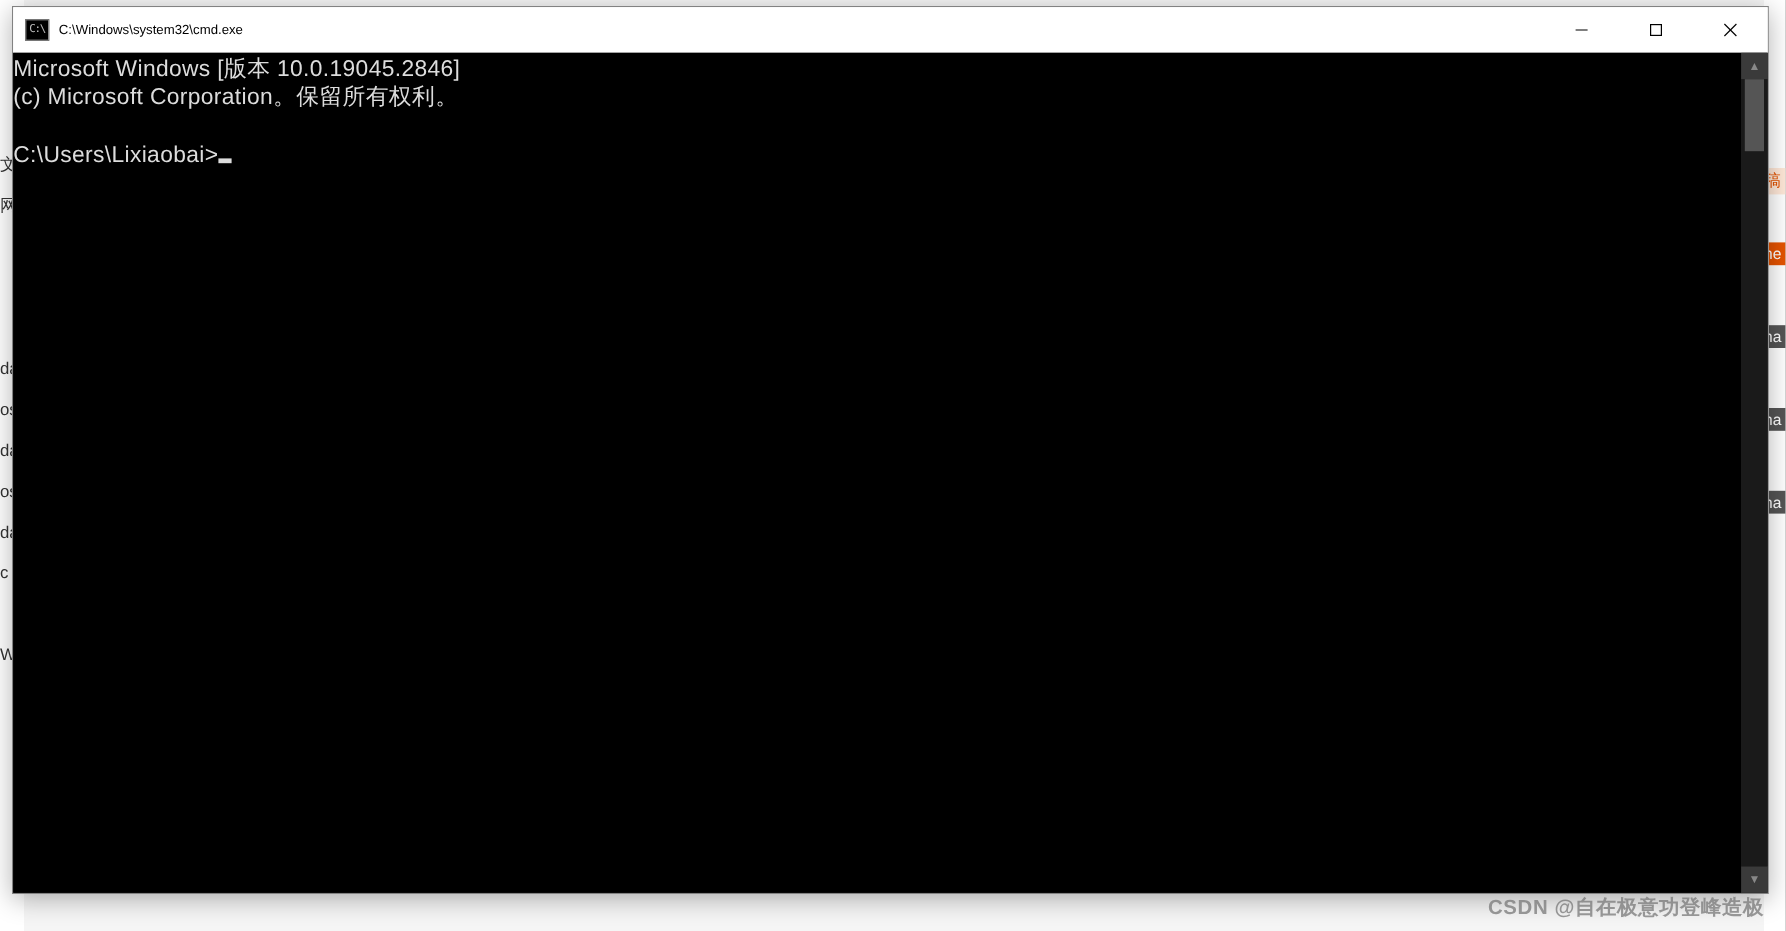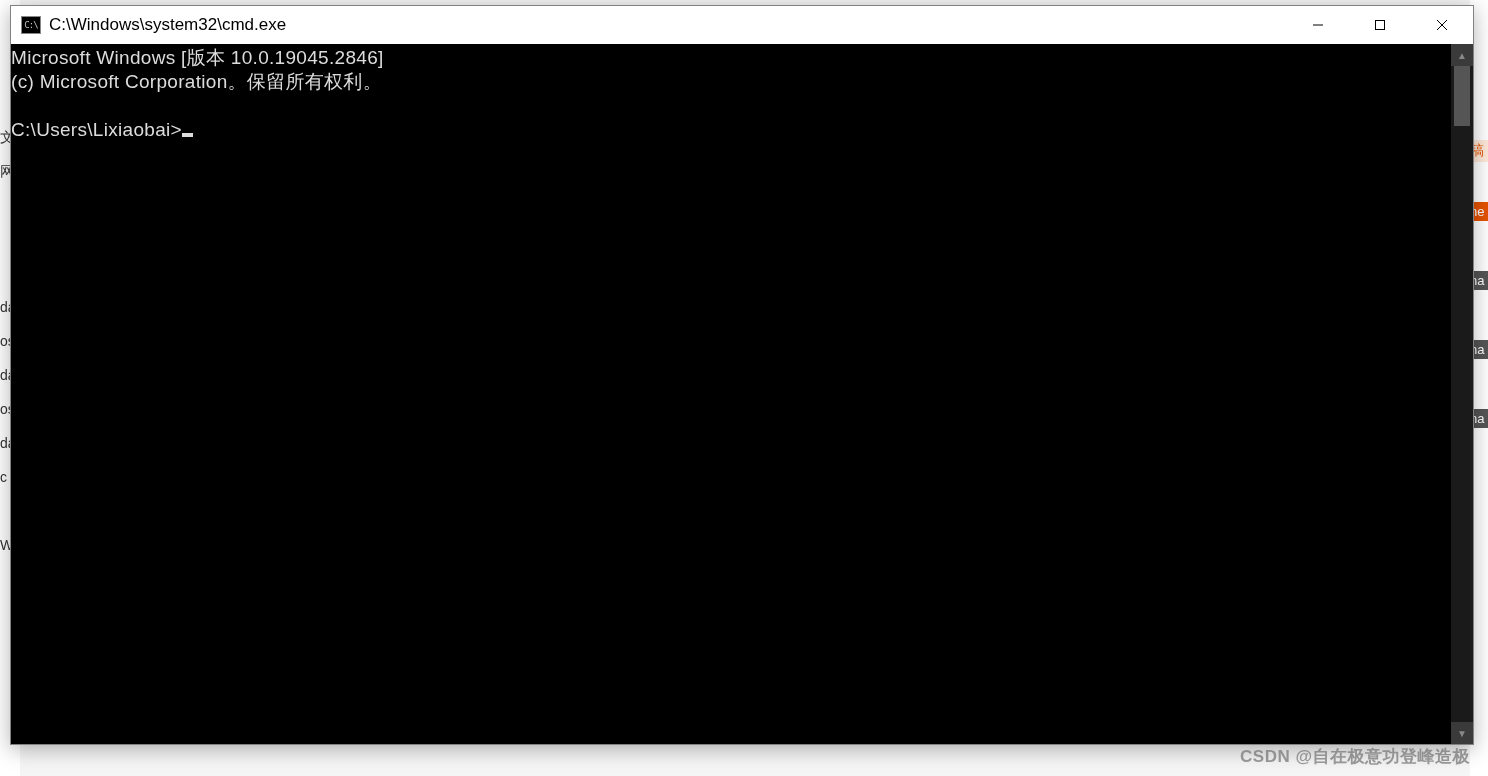--- a/index.html
+++ b/index.html
@@ -60,21 +60,21 @@
       display: flex;
       align-items: center;
       justify-content: center;
       color: #c0c0c0;
       font-size: 9px;
       font-family: monospace;
       letter-spacing: -1px;
       border: 1px solid #888;
     }
     .title-text {
-      font-size: 17px;
+      font-size: 11px;
       color: #000;
       flex: 1;
     }
     .win-controls { display: flex; height: 100%; }
     .win-btn {
       width: 62px;
       height: 100%;
       display: flex;
       align-items: center;
       justify-content: center;

